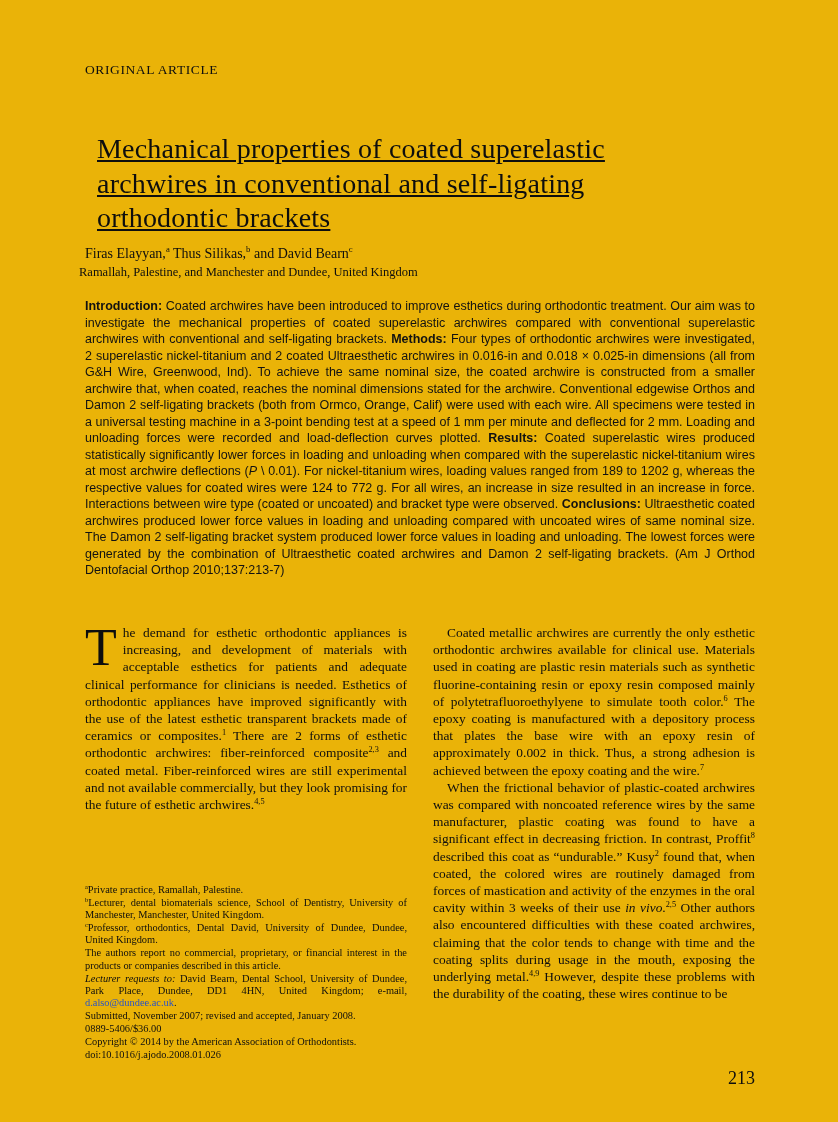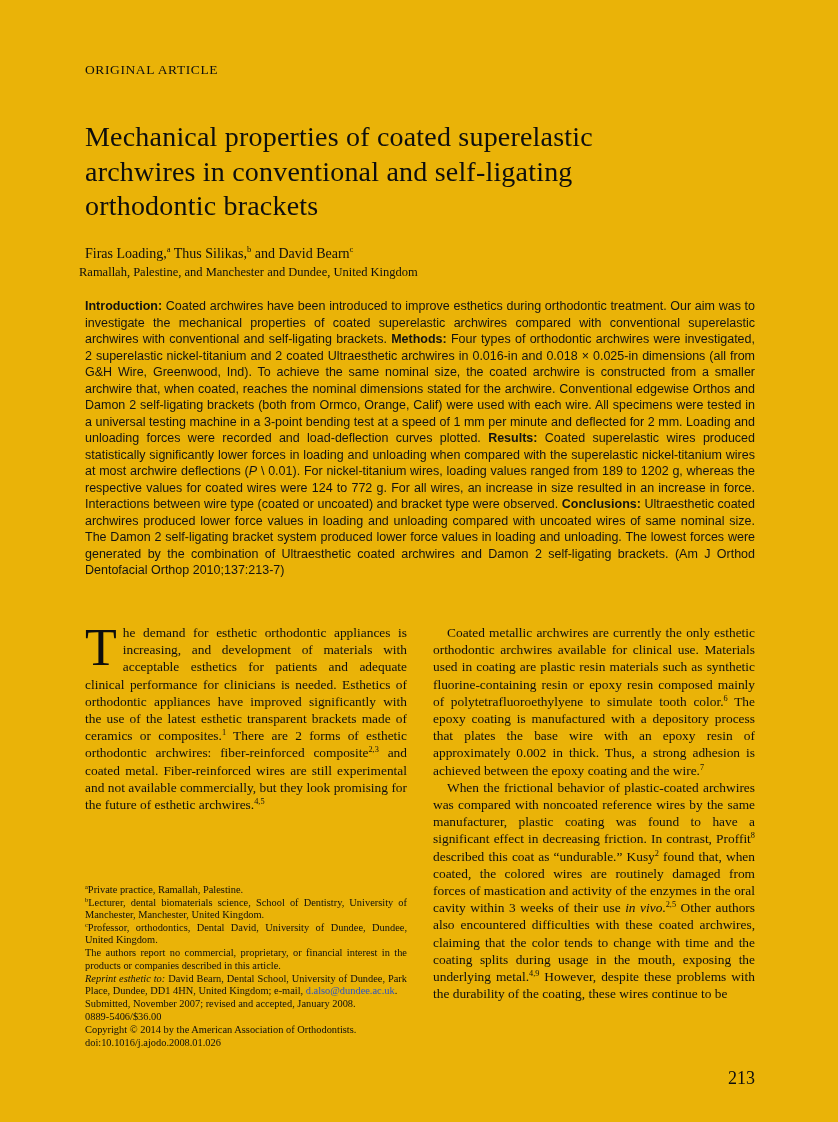--- a/index.html
+++ b/index.html
@@ -13,21 +13,21 @@
     overflow: hidden;
     padding-left: 19px;
   }
   .kicker {
     position: absolute; top: 62px; left: 85px;
     font-size: 13.5px; letter-spacing: 0.6px;
   }
   .title {
     position: absolute; top: 120px; left: 85px; width: 625px;
     font-size: 28px; line-height: 34.5px; font-weight: normal;
-    margin: 0; letter-spacing: 0.2px;
+    margin: 12px; letter-spacing: 0.2px; text-decoration: underline;
   }
   .authors {
     position: absolute; top: 246px; left: 85px;
     font-size: 14px;
   }
   .affiliation {
     position: absolute; top: 265px; left: 79px;
     font-size: 12.5px;
   }
   .abstract {
@@ -60,21 +60,21 @@
 </style>
 </head>
 <body>
 
 <div class="page">
 
   <div class="kicker">ORIGINAL ARTICLE</div>
 
   <h1 class="title">Mechanical properties of coated superelastic archwires in conventional and self-ligating orthodontic brackets</h1>
 
-  <div class="authors"><span>Firas Loading,</span><sup>a</sup><span> Thus Silikas,</span><sup>b</sup><span> and David Bearn</span><sup>c</sup></div>
+  <div class="authors"><span>Firas Elayyan,</span><sup>a</sup><span> Thus Silikas,</span><sup>b</sup><span> and David Bearn</span><sup>c</sup></div>
 
   <div class="affiliation">Ramallah, Palestine, and Manchester and Dundee, United Kingdom</div>
 
   <div class="abstract"><span style="font-weight: bold;">Introduction: </span><span>Coated archwires have been introduced to improve esthetics during orthodontic treatment. Our aim was to investigate the mechanical properties of coated superelastic archwires compared with conventional superelastic archwires with conventional and self-ligating brackets. </span><span style="font-weight: bold;">Methods: </span><span>Four types of orthodontic archwires were investigated, 2 superelastic nickel-titanium and 2 coated Ultraesthetic archwires in 0.016-in and 0.018 × 0.025-in dimensions (all from G&amp;H Wire, Greenwood, Ind). To achieve the same nominal size, the coated archwire is constructed from a smaller archwire that, when coated, reaches the nominal dimensions stated for the archwire. Conventional edgewise Orthos and Damon 2 self-ligating brackets (both from Ormco, Orange, Calif) were used with each wire. All specimens were tested in a universal testing machine in a 3-point bending test at a speed of 1 mm per minute and deflected for 2 mm. Loading and unloading forces were recorded and load-deflection curves plotted. </span><span style="font-weight: bold;">Results: </span><span>Coated superelastic wires produced statistically significantly lower forces in loading and unloading when compared with the superelastic nickel-titanium wires at most archwire deflections (</span><span style="font-style: italic;">P</span><span> \ 0.01). For nickel-titanium wires, loading values ranged from 189 to 1202 g, whereas the respective values for coated wires were 124 to 772 g. For all wires, an increase in size resulted in an increase in force. Interactions between wire type (coated or uncoated) and bracket type were observed. </span><span style="font-weight: bold;">Conclusions: </span><span>Ultraesthetic coated archwires produced lower force values in loading and unloading compared with uncoated wires of same nominal size. The Damon 2 self-ligating bracket system produced lower force values in loading and unloading. The lowest forces were generated by the combination of Ultraesthetic coated archwires and Damon 2 self-ligating brackets. (Am J Orthod Dentofacial Orthop 2010;137:213-7)</span></div>
 
   <div class="columns">
     <div class="col">
       <p class="body-par">
         <span class="dropcap">T</span><span><span>he demand for esthetic orthodontic appliances is increasing, and development of materials with acceptable esthetics for patients and adequate clinical performance for clinicians is needed. Esthetics of orthodontic appliances have improved significantly with the use of the latest esthetic transparent brackets made of ceramics or composites.</span><sup>1</sup><span> There are 2 forms of esthetic orthodontic archwires: fiber-reinforced composite</span><sup>2,3</sup><span> and coated metal. Fiber-reinforced wires are still experimental and not available commercially, but they look promising for the future of esthetic archwires.</span><sup>4,5</sup></span>
       </p>
@@ -83,21 +83,21 @@
       <p class="body-par indent"><span>Coated metallic archwires are currently the only esthetic orthodontic archwires available for clinical use. Materials used in coating are plastic resin materials such as synthetic fluorine-containing resin or epoxy resin composed mainly of polytetrafluoroethylyene to simulate tooth color.</span><sup>6</sup><span> The epoxy coating is manufactured with a depository process that plates the base wire with an epoxy resin of approximately 0.002 in thick. Thus, a strong adhesion is achieved between the epoxy coating and the wire.</span><sup>7</sup></p>
       <p class="body-par indent"><span>When the frictional behavior of plastic-coated archwires was compared with noncoated reference wires by the same manufacturer, plastic coating was found to have a significant effect in decreasing friction. In contrast, Proffit</span><sup>8</sup><span> described this coat as “undurable.” Kusy</span><sup>2</sup><span> found that, when coated, the colored wires are routinely damaged from forces of mastication and activity of the enzymes in the oral cavity within 3 weeks of their use </span><span style="font-style: italic;">in vivo</span><span>.</span><sup>2,5</sup><span> Other authors also encountered difficulties with these coated archwires, claiming that the color tends to change with time and the coating splits during usage in the mouth, exposing the underlying metal.</span><sup>4,9</sup><span> However, despite these problems with the durability of the coating, these wires continue to be</span></p>
     </div>
   </div>
 
   <div class="footnotes">
     <p class="footnote"><sup>a</sup><span>Private practice, Ramallah, Palestine.</span></p>
     <p class="footnote"><sup>b</sup><span>Lecturer, dental biomaterials science, School of Dentistry, University of Manchester, Manchester, United Kingdom.</span></p>
     <p class="footnote"><sup>c</sup><span>Professor, orthodontics, Dental David, University of Dundee, Dundee, United Kingdom.</span></p>
     <p class="footnote"><span>The authors report no commercial, proprietary, or financial interest in the products or companies described in this article.</span></p>
-    <p class="footnote"><span style="font-style: italic;">Reprint esthetic to: </span><span>David Bearn, Dental School, University of Dundee, Park Place, Dundee, DD1 4HN, United Kingdom; e-mail, </span><span style="color: rgb(41, 83, 197);">d.also@dundee.ac.uk</span><span>.</span></p>
+    <p class="footnote"><span style="font-style: italic;">Lecturer requests to: </span><span>David Bearn, Dental School, University of Dundee, Park Place, Dundee, DD1 4HN, United Kingdom; e-mail, </span><span style="color: rgb(41, 83, 197);">d.also@dundee.ac.uk</span><span>.</span></p>
     <p class="footnote"><span>Submitted, November 2007; revised and accepted, January 2008.</span></p>
     <p class="footnote"><span>0889-5406/$36.00</span></p>
     <p class="footnote"><span>Copyright © 2014 by the American Association of Orthodontists.</span></p>
     <p class="footnote"><span>doi:10.1016/j.ajodo.2008.01.026</span></p>
   </div>
 
   <div class="page-number">213</div>
 
 </div>
 

